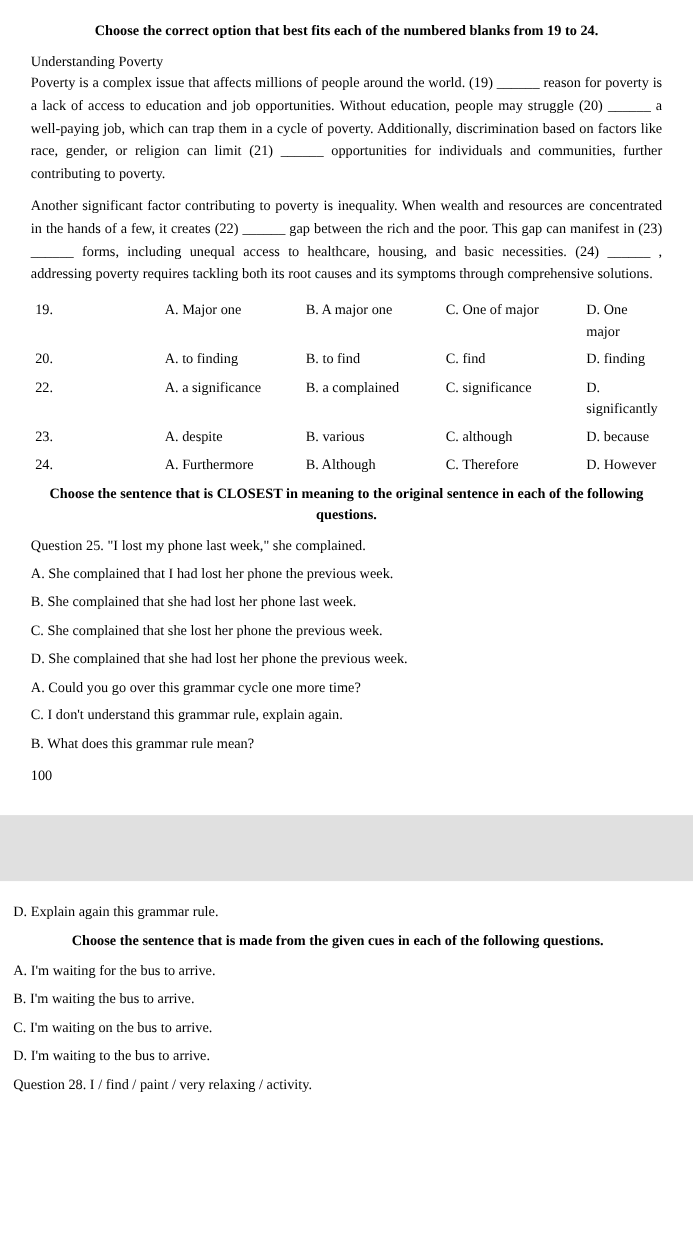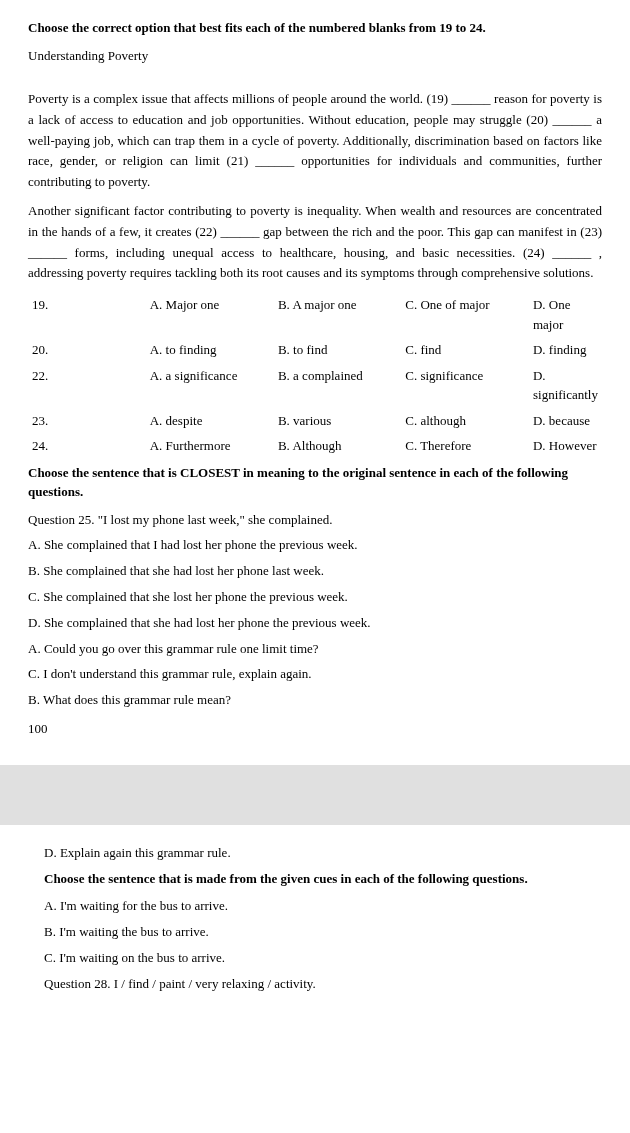--- a/index.html
+++ b/index.html
@@ -15,23 +15,24 @@
       width: 630px;
       min-height: 1133px;
     }
     .page {
       padding: 18px 28px 18px 28px;
     }
     .instruction {
       font-weight: bold;
       margin-bottom: 8px;
       line-height: 1.5;
+      text-align: center;
     }
     .section-title {
-      margin-bottom: 24px;
+      margin-bottom: 0;
       line-height: 1.5;
     }
     .passage {
       margin-bottom: 8px;
       line-height: 1.6;
       text-align: justify;
     }
     .options-table {
       width: 100%;
       border-collapse: collapse;
@@ -54,21 +55,21 @@
       margin-bottom: 10px;
       font-size: 13px;
     }
     .page-break-visual {
       background: #e0e0e0;
       height: 60px;
       margin: 0 -28px;
       width: calc(100% + 56px);
     }
     .page2 {
-      padding: 18px 28px 18px 44px;
+      padding: 18px 28px 18px 12px;
     }
   </style>
 </head>
 <body>
 
 <div class="page">
   <p class="instruction">Choose the correct option that best fits each of the numbered blanks from 19 to 24.</p>
   <p class="section-title">Understanding Poverty</p>
   <p class="passage">Poverty is a complex issue that affects millions of people around the world. (19) ______ reason for poverty is a lack of access to education and job opportunities. Without education, people may struggle (20) ______ a well-paying job, which can trap them in a cycle of poverty. Additionally, discrimination based on factors like race, gender, or religion can limit (21) ______ opportunities for individuals and communities, further contributing to poverty.</p>
   <p class="passage">Another significant factor contributing to poverty is inequality. When wealth and resources are concentrated in the hands of a few, it creates (22) ______ gap between the rich and the poor. This gap can manifest in (23) ______ forms, including unequal access to healthcare, housing, and basic necessities. (24) ______ , addressing poverty requires tackling both its root causes and its symptoms through comprehensive solutions.</p>
@@ -117,34 +118,35 @@
 
   <p class="question-item">Question 25. "I lost my phone last week," she complained.</p>
   <div id="q25-options">
       <p class="question-item">A. She complained that I had lost her phone the previous week.</p>
       <p class="question-item">B. She complained that she had lost her phone last week.</p>
       <p class="question-item">C. She complained that she lost her phone the previous week.</p>
       <p class="question-item">D. She complained that she had lost her phone the previous week.</p>
     </div>
 
   <div id="q26-options">
-      <p class="question-item">A. Could you go over this grammar rule one limit time?</p>
+      <p class="question-item">A. Could you go over this grammar cycle one more time?</p>
       <p class="question-item">C. I don't understand this grammar rule, explain again.</p>
       <p class="question-item">B. What does this grammar rule mean?</p>
     </div>
 
   <div class="page-number">
     <span>100</span>
   </div>
 </div>
 
 <div class="page-break-visual"></div>
 
 <div class="page2">
   <p class="question-item">D. Explain again this grammar rule.</p>
   <p class="instruction">Choose the sentence that is made from the given cues in each of the following questions.</p>
   <div id="q27-options">
       <p class="question-item">A. I'm waiting for the bus to arrive.</p>
       <p class="question-item">B. I'm waiting the bus to arrive.</p>
       <p class="question-item">C. I'm waiting on the bus to arrive.</p>
+      <p class="question-item">D. I'm waiting to the bus to arrive.</p>
     </div>
   <p class="question-item">Question 28. I / find / paint / very relaxing / activity.</p>
 </div>
 
 </body></html>

